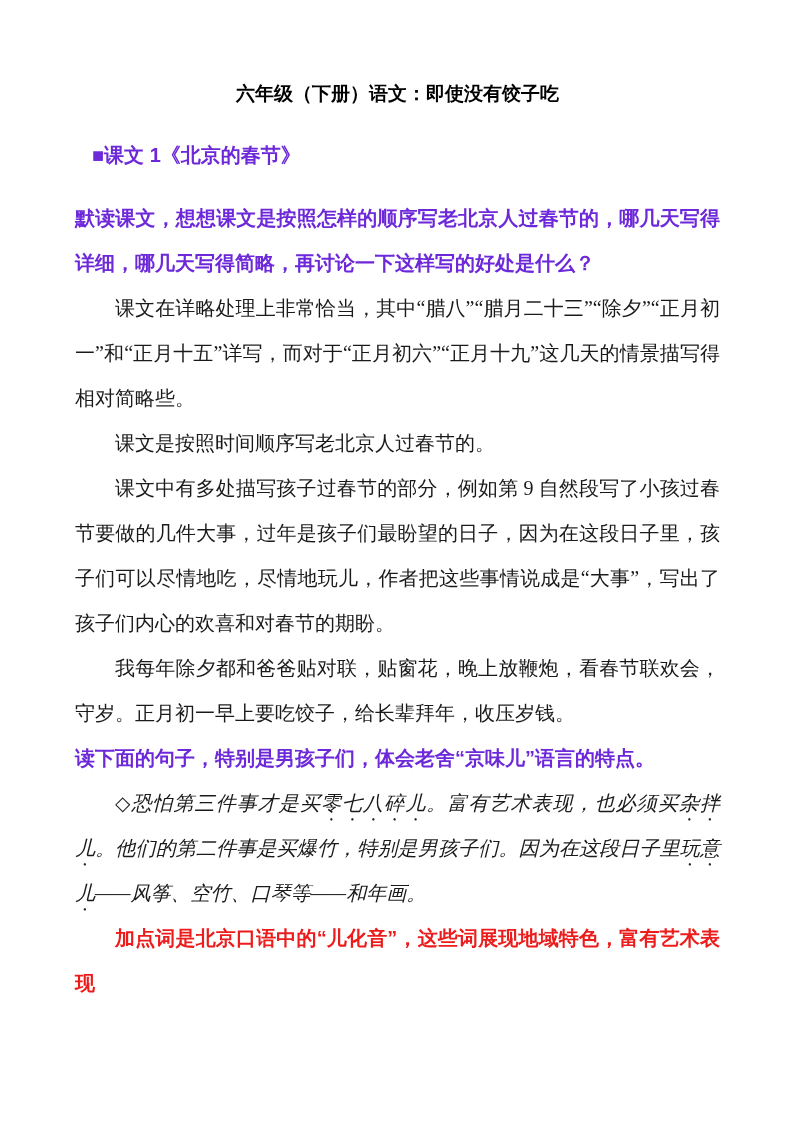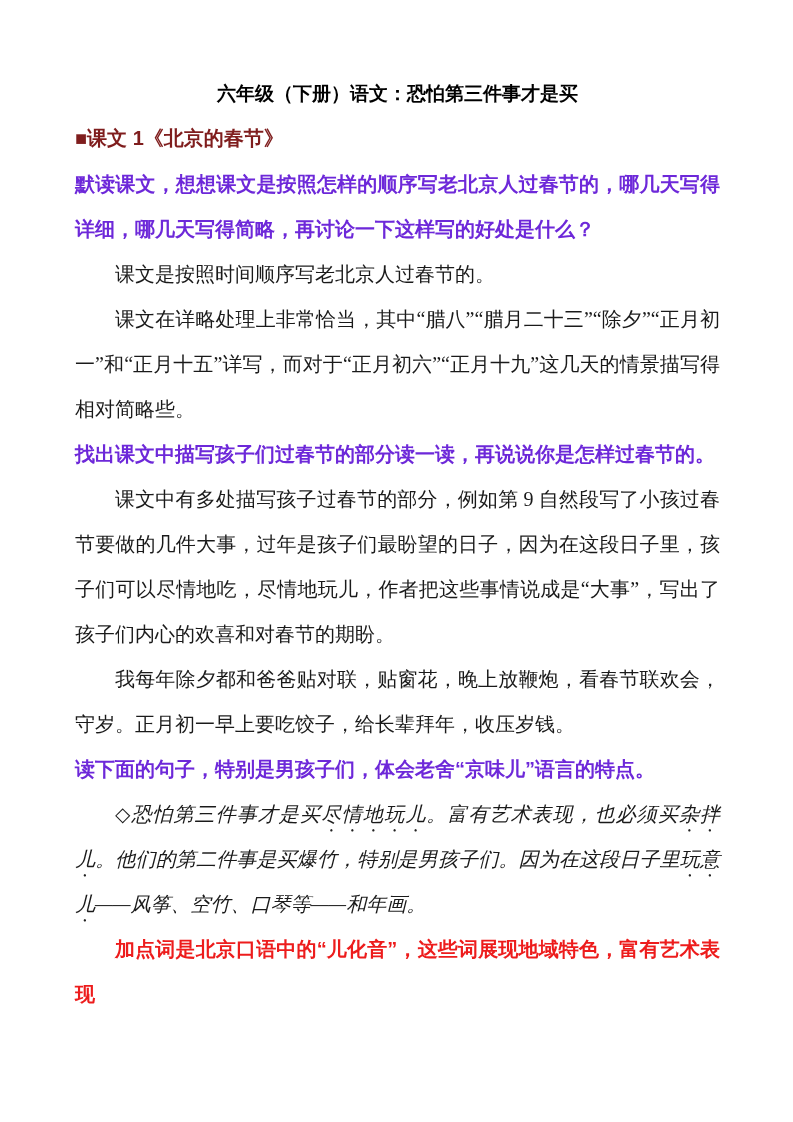--- a/index.html
+++ b/index.html
@@ -21,27 +21,27 @@
   .doc-title {
     margin: 0;
     font-family: "Liberation Sans", "DejaVu Sans", sans-serif;
     font-weight: bold;
     font-size: 19px;
     line-height: 40px;
     text-align: center;
     color: #000000;
   }
   .lesson-heading {
-    margin: 0;
+    margin: 17px;
     font-family: "Liberation Sans", "DejaVu Sans", sans-serif;
     font-weight: bold;
     font-size: 20px;
     line-height: 48px;
     text-align: left;
-    color: #7f1d1d;
+    color: #6d28d9;
   }
   p {
     margin: 0;
   }
   .question {
     font-family: "Liberation Sans", "DejaVu Sans", sans-serif;
     font-weight: bold;
     font-size: 20px;
     line-height: 45px;
     text-align: justify;
@@ -78,36 +78,35 @@
     font-size: 20px;
     line-height: 45px;
     text-align: justify;
   }
 </style>
 </head>
 <body>
 
 <div class="page">
 
-  <h1 class="doc-title">六年级（下册）语文：恐怕第三件事才是买</h1>
+  <h1 class="doc-title">六年级（下册）语文：即使没有饺子吃</h1>
 
   <h2 class="lesson-heading">■课文 1《北京的春节》</h2>
 
   <p class="question">默读课文，想想课文是按照怎样的顺序写老北京人过春节的，哪几天写得详细，哪几天写得简略，再讨论一下这样写的好处是什么？</p>
 
+  <p class="body-para indent">课文在详略处理上非常恰当，其中“腊八”“腊月二十三”“除夕”“正月初一”和“正月十五”详写，而对于“正月初六”“正月十九”这几天的情景描写得相对简略些。</p>
+
   <p class="body-para indent">课文是按照时间顺序写老北京人过春节的。</p>
 
-  <p class="body-para indent">课文在详略处理上非常恰当，其中“腊八”“腊月二十三”“除夕”“正月初一”和“正月十五”详写，而对于“正月初六”“正月十九”这几天的情景描写得相对简略些。</p>
 
-
-  <p class="question">找出课文中描写孩子们过春节的部分读一读，再说说你是怎样过春节的。</p>
 
   <p class="body-para indent">课文中有多处描写孩子过春节的部分，例如第 9 自然段写了小孩过春节要做的几件大事，过年是孩子们最盼望的日子，因为在这段日子里，孩子们可以尽情地吃，尽情地玩儿，作者把这些事情说成是“大事”，写出了孩子们内心的欢喜和对春节的期盼。</p>
 
   <p class="body-para indent">我每年除夕都和爸爸贴对联，贴窗花，晚上放鞭炮，看春节联欢会，守岁。正月初一早上要吃饺子，给长辈拜年，收压岁钱。</p>
 
   <p class="question">读下面的句子，特别是男孩子们，体会老舍“京味儿”语言的特点。</p>
 
-  <p class="kaiti indent"><span>◇恐怕第三件事才是买</span><span class="em-dot">尽情地玩儿</span><span>。富有艺术表现，也必须买</span><span class="em-dot">杂拌儿</span><span>。他们的第二件事是买爆竹，特别是男孩子们。因为在这段日子里</span><span class="em-dot">玩意儿</span><span>——风筝、空竹、口琴等——和年画。</span></p>
+  <p class="kaiti indent"><span>◇恐怕第三件事才是买</span><span class="em-dot">零七八碎儿</span><span>。富有艺术表现，也必须买</span><span class="em-dot">杂拌儿</span><span>。他们的第二件事是买爆竹，特别是男孩子们。因为在这段日子里</span><span class="em-dot">玩意儿</span><span>——风筝、空竹、口琴等——和年画。</span></p>
 
   <p class="red-answer indent" style="color: rgb(237, 28, 28);">加点词是北京口语中的“儿化音”，这些词展现地域特色，富有艺术表现</p>
 
 </div>
 
 </body></html>

